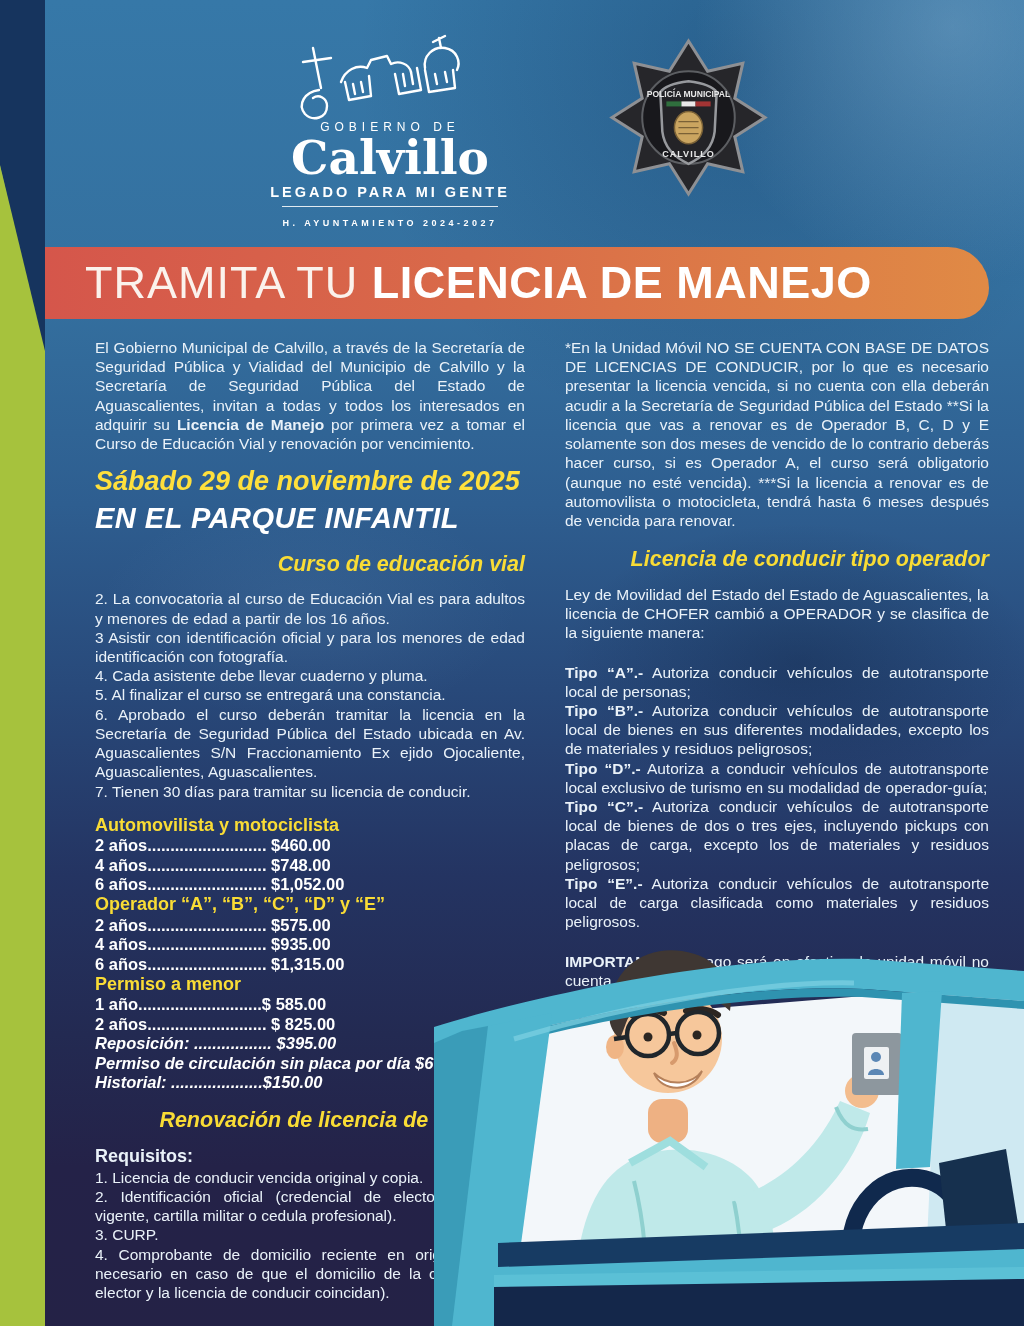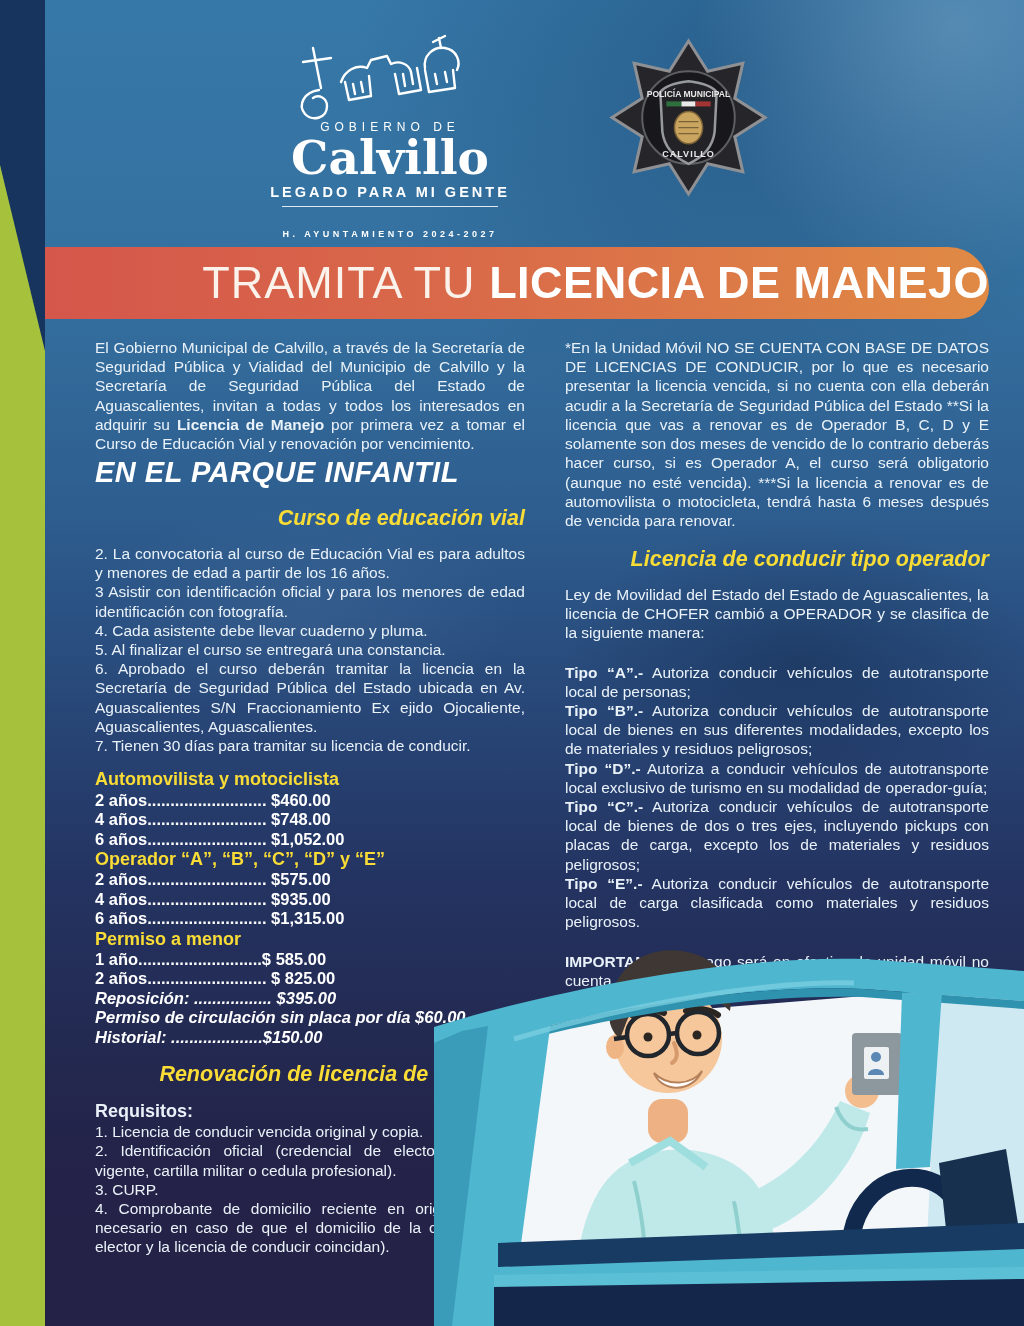--- a/index.html
+++ b/index.html
@@ -18,26 +18,26 @@
     clip-path:polygon(0 0,100% 0,100% 100%,0 46%);}
   .band-green{position:absolute;left:0;top:165px;width:45px;height:1161px;background:#a6c23d;
     clip-path:polygon(0 0,45px 186px,45px 100%,0 100%);}
   
   .logo{position:absolute;left:240px;top:30px;width:300px;text-align:center;color:#fff;}
   .logo-art{display:block;margin:0 auto;}
   .logo-pre{font-size:12px;font-weight:400;letter-spacing:5px;margin-top:-6px;}
   .logo-name{font-family:"DejaVu Serif",serif;font-weight:700;font-size:47px;line-height:1.02;}
   .logo-tag{font-size:14.5px;font-weight:700;letter-spacing:3px;margin-top:2px;}
   .logo-term{font-size:9px;font-weight:700;letter-spacing:3.5px;margin-top:6px;
-    border-top:1.5px solid rgba(255,255,255,.85);padding-top:22px;display:inline-block;}
+    border-top:1.5px solid rgba(255,255,255,.85);padding-top:11px;display:inline-block;}
   .badge{position:absolute;left:606px;top:35px;width:165px;height:165px;}
   
   .banner{position:absolute;left:45px;top:247px;width:944px;height:72px;
     background:linear-gradient(90deg,#d5564b 0%, #d96a49 45%, #e08a45 100%);
-    border-radius:0 50px 38px 0;display:flex;align-items:center;padding-left:40px;box-sizing:border-box;justify-content:flex-end;}
+    border-radius:0 50px 38px 0;display:flex;align-items:center;padding-left:40px;box-sizing:border-box;}
   .banner-light{font-size:45px;font-weight:400;color:#fbf2ec;letter-spacing:1px;white-space:pre;}
   .banner-bold{font-size:45px;font-weight:700;color:#ffffff;letter-spacing:.5px;}
   
   .col{position:absolute;color:#eaf2f9;font-size:15.5px;line-height:1.24;}
   .col-left{left:95px;top:338px;width:430px;}
   .col-right{left:565px;top:338px;width:424px;}
   .para{margin:0;text-align:justify;}
   .b{font-weight:700;}
   .date{font-size:27px;font-weight:700;font-style:italic;color:#ffe03c;margin:12px 0 0;}
   .place{font-size:29px;font-weight:700;font-style:italic;color:#ffffff;margin:2px 0 14px;letter-spacing:.5px;}
@@ -95,20 +95,21 @@
   </svg>
 
   <div class="banner">
     <span class="banner-light">TRAMITA TU </span>
       <span class="banner-bold">LICENCIA DE MANEJO</span>
   </div>
 
   <div class="col col-left">
     <p class="para"><span>El Gobierno Municipal de Calvillo, a través de la Secretaría de Seguridad Pública y Vialidad del Municipio de Calvillo y la Secretaría de Seguridad Pública del Estado de Aguascalientes, invitan a todas y todos los interesados en adquirir su </span><span class="b">Licencia de Manejo</span><span> por primera vez a tomar el Curso de Educación Vial y renovación por vencimiento.</span></p>
 
+    <p class="date">Sábado 29 de noviembre de 2025</p>
     <p class="place">EN EL PARQUE INFANTIL</p>
 
     <p class="sec-title">Curso de educación vial</p>
     <div>
       <p class="para">2. La convocatoria al curso de Educación Vial es para adultos y menores de edad a partir de los 16 años.</p>
       <p class="para">3 Asistir con identificación oficial y para los menores de edad identificación con fotografía.</p>
       <p class="para">4. Cada asistente debe llevar cuaderno y pluma.</p>
       <p class="para">5. Al finalizar el curso se entregará una constancia.</p>
       <p class="para">6. Aprobado el curso deberán tramitar la licencia en la Secretaría de Seguridad Pública del Estado ubicada en Av. Aguascalientes S/N Fraccionamiento Ex ejido Ojocaliente, Aguascalientes, Aguascalientes.</p>
       <p class="para">7. Tienen 30 días para tramitar su licencia de conducir.</p>

